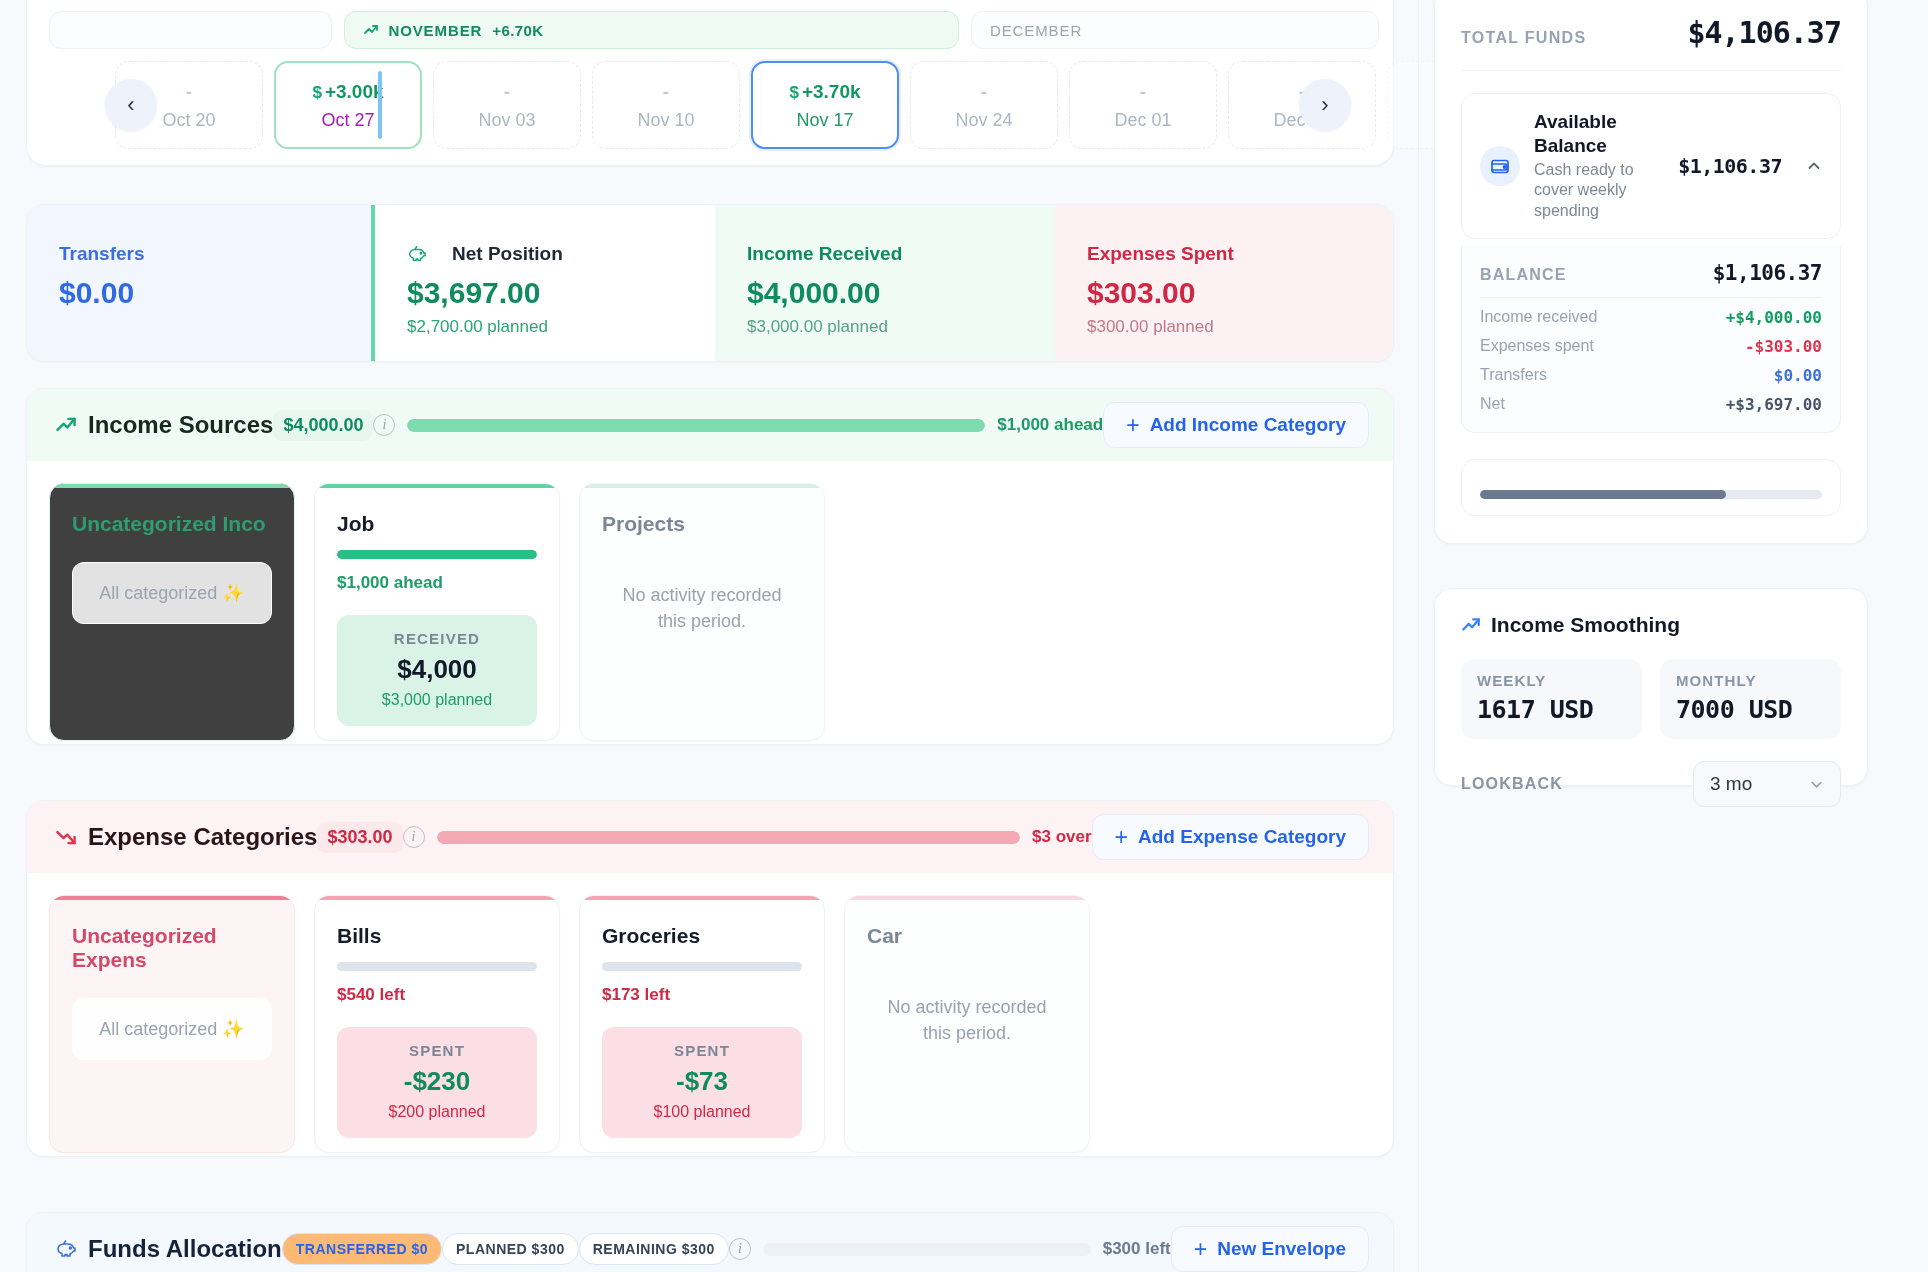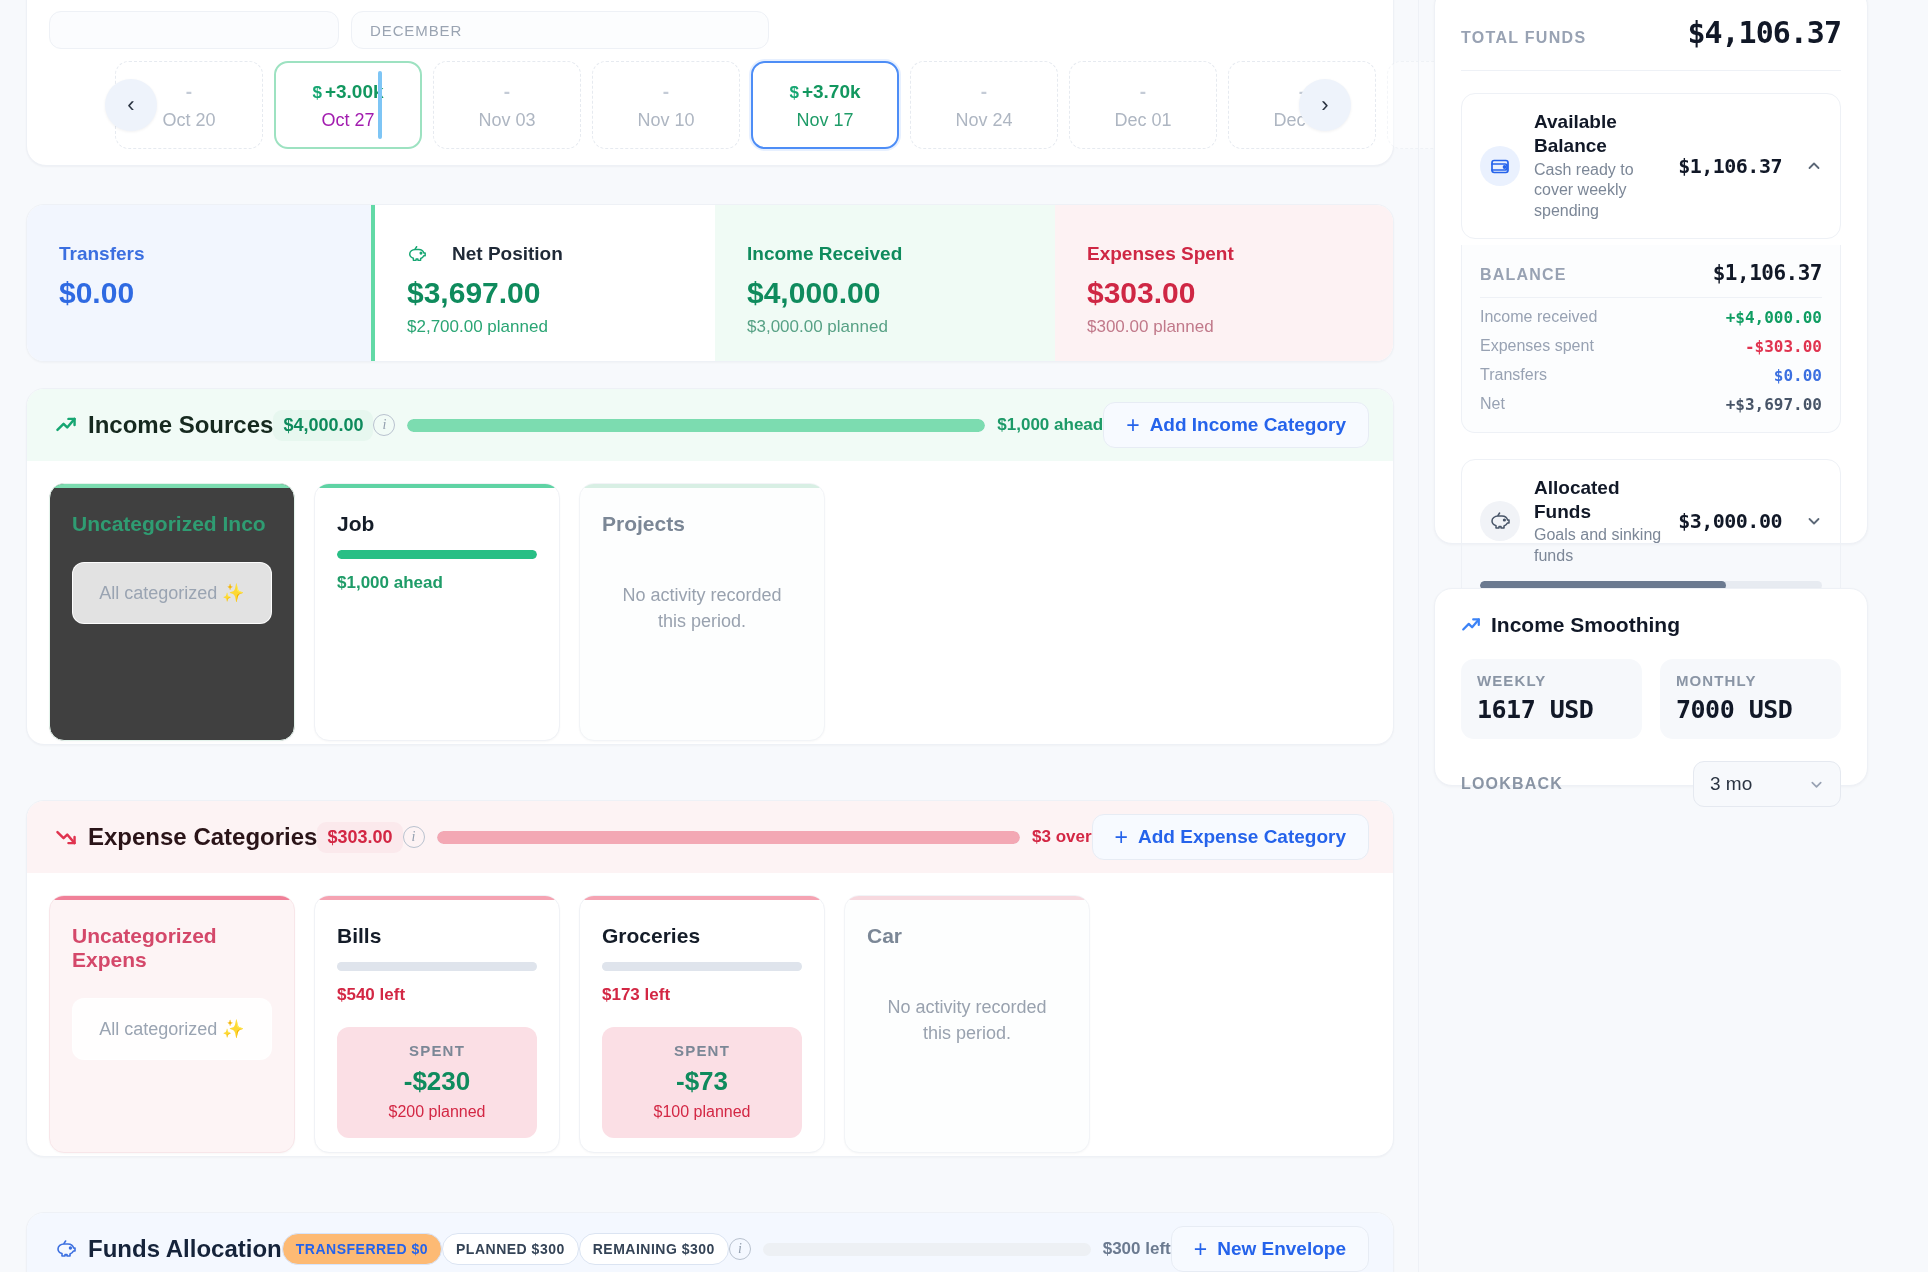--- a/index.html
+++ b/index.html
@@ -289,20 +289,30 @@
 <body>
 
 <div class="page">
 
   <div class="left-col">
 
     <div class="week-panel">
 
       <div class="month-row">
         <div class="month-chip m-prev"></div>
+        <div class="month-chip m-cur">
+          <span class="trend-mini">
+            <svg width="16" height="16" viewBox="0 0 16 16" fill="none" stroke="#16a672" stroke-width="1.8" stroke-linecap="round" stroke-linejoin="round">
+                <path d="M2 11 L6 7 L9 10 L14 4"></path>
+                <path d="M10 4 H14 V8"></path>
+              </svg>
+          </span>
+          <span>NOVEMBER</span>
+          <span class="m-delta">+6.70K</span>
+        </div>
         <div class="month-chip m-next">
           <span>DECEMBER</span>
         </div>
       </div>
 
       <div class="weeks-row">
         <div class="week">
           <span class="w-amt">-</span>
           <span class="w-date">Oct 20</span>
         </div>
@@ -406,20 +416,25 @@
         <div class="card inc-uncat">
           <div class="c-title">Uncategorized Inco</div>
           <div class="all-cat">All categorized ✨</div>
         </div>
         <div class="card inc">
           <div class="c-title">Job</div>
           <div class="mini-bar">
               <i style="width:100%"></i>
             </div>
           <div class="c-note">$1,000 ahead</div>
+          <div class="stat-box">
+            <div class="s-lbl">RECEIVED</div>
+            <div class="s-val">$4,000</div>
+            <div class="s-sub">$3,000 planned</div>
+          </div>
         </div>
         <div class="card empty-card">
           <div class="c-title muted">Projects</div>
           <div class="empty-note">No activity recorded this period.</div>
         </div>
       </div>
     </div>
 
     <div class="section sec-expense">
       <div class="sec-head expense-head">
@@ -555,39 +570,20 @@
           <span class="bl-l">Transfers</span>
           <span class="bl-r v-blue">$0.00</span>
         </div>
         <div class="bal-line">
           <span class="bl-l">Net</span>
           <span class="bl-r v-dark">+$3,697.00</span>
         </div>
       </div>
 
       <div class="alloc">
-        <div style="display:flex;align-items:center;gap:14px;">
-          <div class="acct-ico gray">
-            <svg width="22" height="22" viewBox="0 0 22 22" fill="none" stroke="#475467" stroke-width="1.5" stroke-linecap="round" stroke-linejoin="round">
-                <path d="M3 11a6 5 0 0 1 6-5h4a6 5 0 0 1 5.6 4H20v3h-1.6A6 5 0 0 1 15 16v2h-3v-1.4h-2V18H7v-2.4A6 5 0 0 1 3 11z"></path>
-                <circle cx="15.4" cy="10" r=".85" fill="#475467"></circle>
-                <path d="M9 5.4 10.6 3"></path>
-              </svg>
-          </div>
-          <div class="acct-txt">
-            <div class="acct-name">Allocated Funds</div>
-            <div class="acct-desc">Goals and sinking funds</div>
-          </div>
-          <div class="acct-amt">$3,000.00</div>
-          <div class="chev">
-            <svg width="16" height="16" viewBox="0 0 16 16" fill="none" stroke="#5c6877" stroke-width="1.8" stroke-linecap="round" stroke-linejoin="round">
-                <path d="M3.5 6 L8 10.5 L12.5 6"></path>
-              </svg>
-          </div>
-        </div>
         <div class="alloc-bar">
             <i style="width:72%"></i>
           </div>
       </div>
     </div>
 
     <div class="r-card r-smooth">
       <div class="sm-title">
         <span>
           <svg width="20" height="20" viewBox="0 0 18 18" fill="none" stroke="#3b82f6" stroke-width="2" stroke-linecap="round" stroke-linejoin="round">

